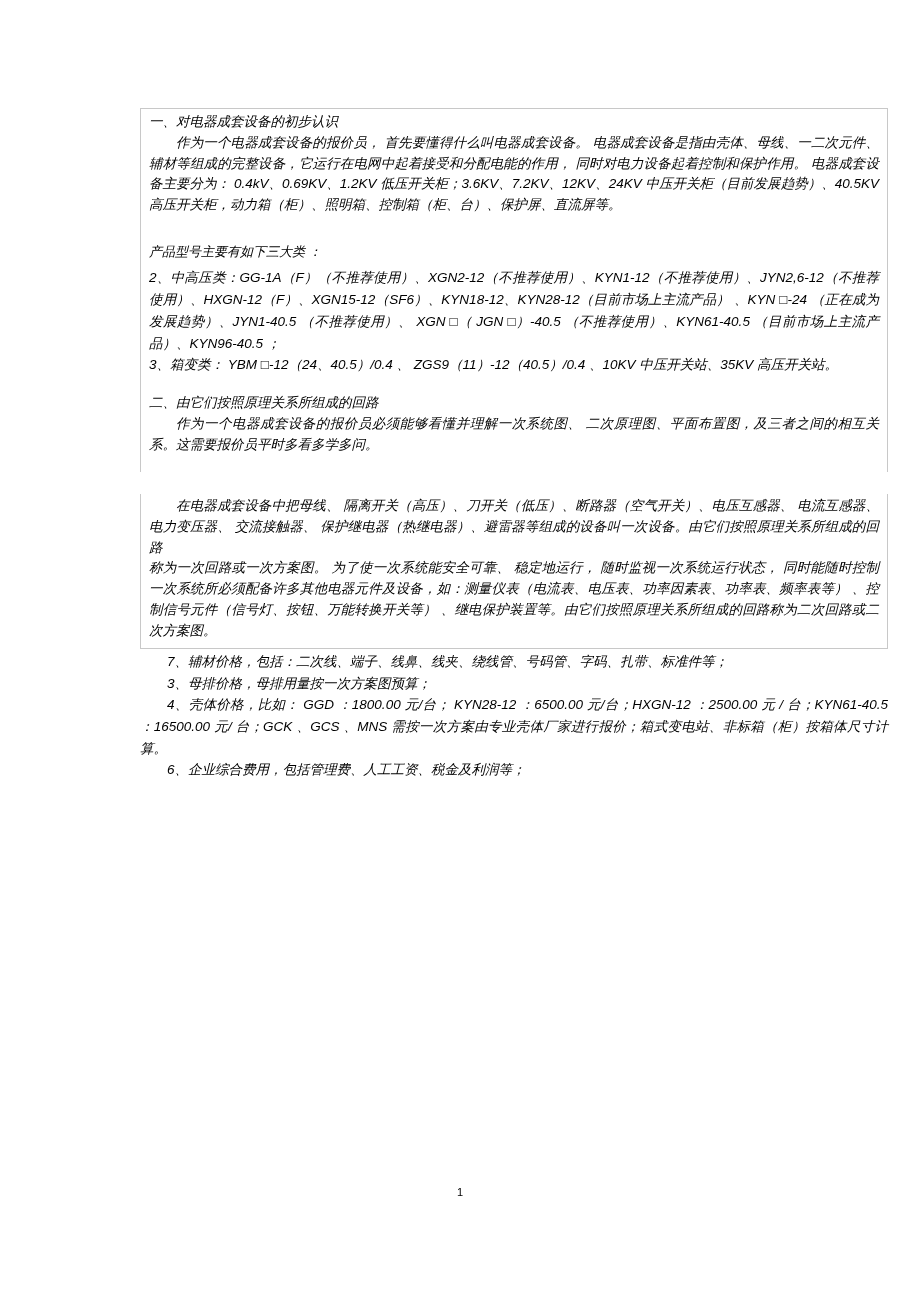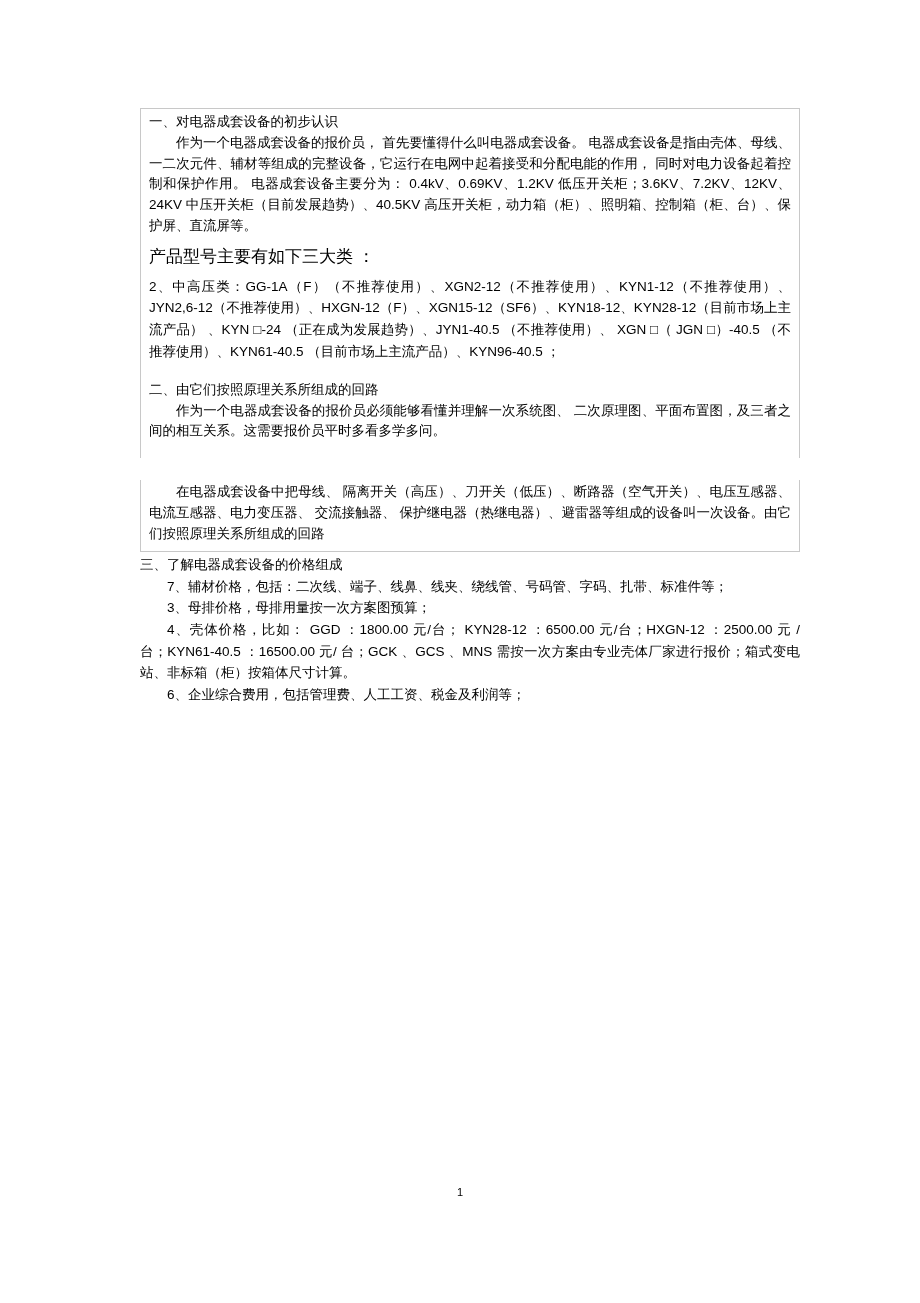--- a/index.html
+++ b/index.html
@@ -18,21 +18,22 @@
   .page {
     position: relative;
     width: 920px;
     height: 1303px;
     box-sizing: border-box;
   }
   .content {
     position: absolute;
     left: 140px;
     top: 108px;
-    width: 660px;
+    width: 748px;
+    font-style: italic;
   }
   
   .block {
     border: 1px solid #c8c8c8;
     box-sizing: border-box;
     padding: 2px 8px 6px 8px;
   }
   .block.b1 { border-bottom: none; }
   .block.b2 { border-top: none; }
   .gap {
@@ -46,23 +47,23 @@
     text-align: justify;
   }
   p.indent {
     text-indent: 2em;
   }
   .h-title {
     font-size: 13.5px;
     line-height: 1.6;
   }
   .big-title {
-    font-size: 17px;
+    font-size: 13px;
     line-height: 1.9;
-    margin-top: 4px;
+    margin-top: 24px;
     margin-bottom: 2px;
   }
   .list-line {
     font-size: 13.5px;
     line-height: 1.62;
     text-align: justify;
   }
   .sec-line {
     font-size: 13.5px;
     line-height: 1.62;
@@ -90,34 +91,35 @@
 <body>
 
 <div class="page">
   <div class="content">
 
     <div class="block b1">
       <p class="h-title">一、对电器成套设备的初步认识</p>
       <p class="indent">作为一个电器成套设备的报价员， 首先要懂得什么叫电器成套设备。 电器成套设备是指由壳体、母线、一二次元件、辅材等组成的完整设备，它运行在电网中起着接受和分配电能的作用， 同时对电力设备起着控制和保护作用。 电器成套设备主要分为： 0.4kV、0.69KV、1.2KV 低压开关柜；3.6KV、7.2KV、12KV、24KV 中压开关柜（目前发展趋势）、40.5KV 高压开关柜，动力箱（柜）、照明箱、控制箱（柜、台）、保护屏、直流屏等。</p>
       <p class="big-title">产品型号主要有如下三大类 ：</p>
       <p class="list-line">2、中高压类：GG-1A（F）（不推荐使用）、XGN2-12（不推荐使用）、KYN1-12（不推荐使用）、JYN2,6-12（不推荐使用）、HXGN-12（F）、XGN15-12（SF6）、KYN18-12、KYN28-12（目前市场上主流产品） 、KYN □-24 （正在成为发展趋势）、JYN1-40.5 （不推荐使用）、 XGN □（ JGN □）-40.5 （不推荐使用）、KYN61-40.5 （目前市场上主流产品）、KYN96-40.5 ；</p>
+      <p class="list-line">3、箱变类： YBM □-12（24、40.5）/0.4 、 ZGS9（11）-12（40.5）/0.4 、10KV 中压开关站、35KV 高压开关站。</p>
       <div class="spacer-md"></div>
       <p class="h-title">二、由它们按照原理关系所组成的回路</p>
       <p class="indent">作为一个电器成套设备的报价员必须能够看懂并理解一次系统图、 二次原理图、平面布置图，及三者之间的相互关系。这需要报价员平时多看多学多问。</p>
       <div class="spacer-sm"></div>
     </div>
 
     <div class="gap"></div>
 
     <div class="block b2">
       <p class="indent">在电器成套设备中把母线、 隔离开关（高压）、刀开关（低压）、断路器（空气开关）、电压互感器、 电流互感器、电力变压器、 交流接触器、 保护继电器（热继电器）、避雷器等组成的设备叫一次设备。由它们按照原理关系所组成的回路</p>
+      <p>称为一次回路或一次方案图。 为了使一次系统能安全可靠、 稳定地运行， 随时监视一次系统运行状态， 同时能随时控制一次系统所必须配备许多其他电器元件及设备，如：测量仪表（电流表、电压表、功率因素表、功率表、频率表等） 、控制信号元件（信号灯、按钮、万能转换开关等） 、继电保护装置等。由它们按照原理关系所组成的回路称为二次回路或二次方案图。</p>
     </div>
 
     <div class="tail">
-      <p class="sec-line">三、了解电器成套设备的价格组成</p>
       <p class="indent">7、辅材价格，包括：二次线、端子、线鼻、线夹、绕线管、号码管、字码、扎带、标准件等；</p>
       <p class="indent">3、母排价格，母排用量按一次方案图预算；</p>
       <p class="indent">4、壳体价格，比如： GGD ：1800.00 元/台； KYN28-12 ：6500.00 元/台；HXGN-12 ：2500.00 元 / 台；KYN61-40.5 ：16500.00 元/ 台；GCK 、GCS 、MNS 需按一次方案由专业壳体厂家进行报价；箱式变电站、非标箱（柜）按箱体尺寸计算。</p>
       <p class="indent">6、企业综合费用，包括管理费、人工工资、税金及利润等；</p>
     </div>
 
   </div>
 
   <div class="pagenum">1</div>
 </div>

